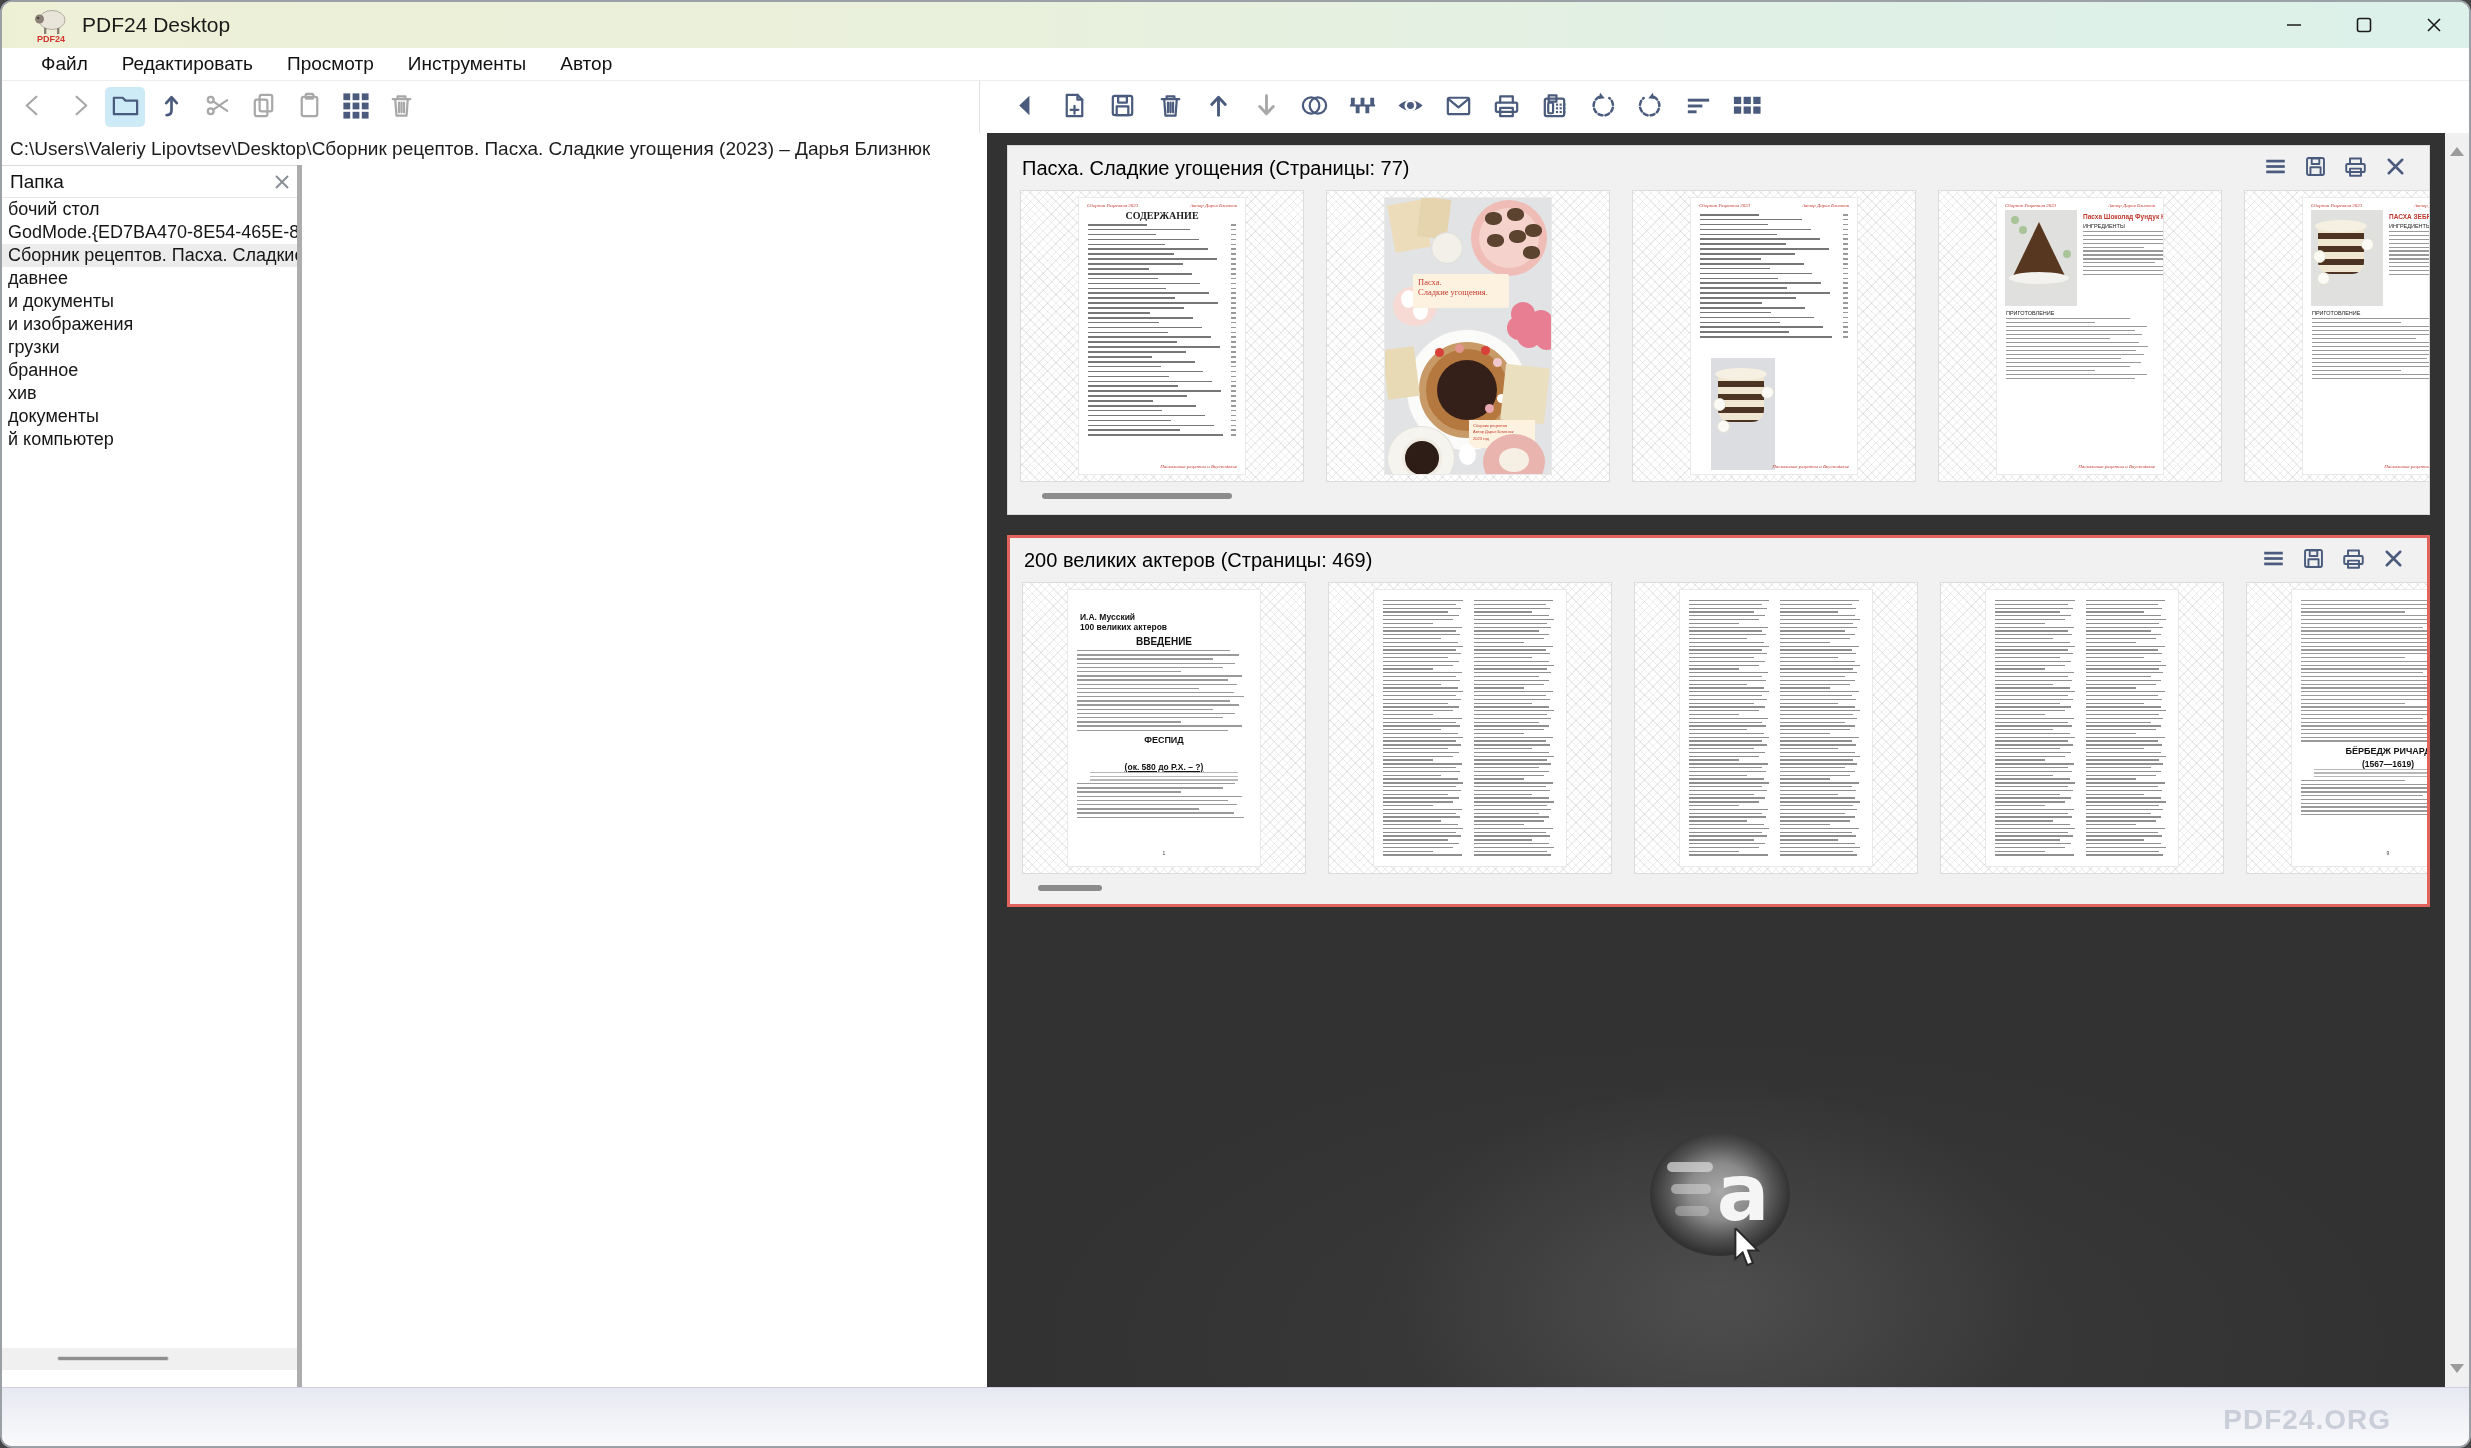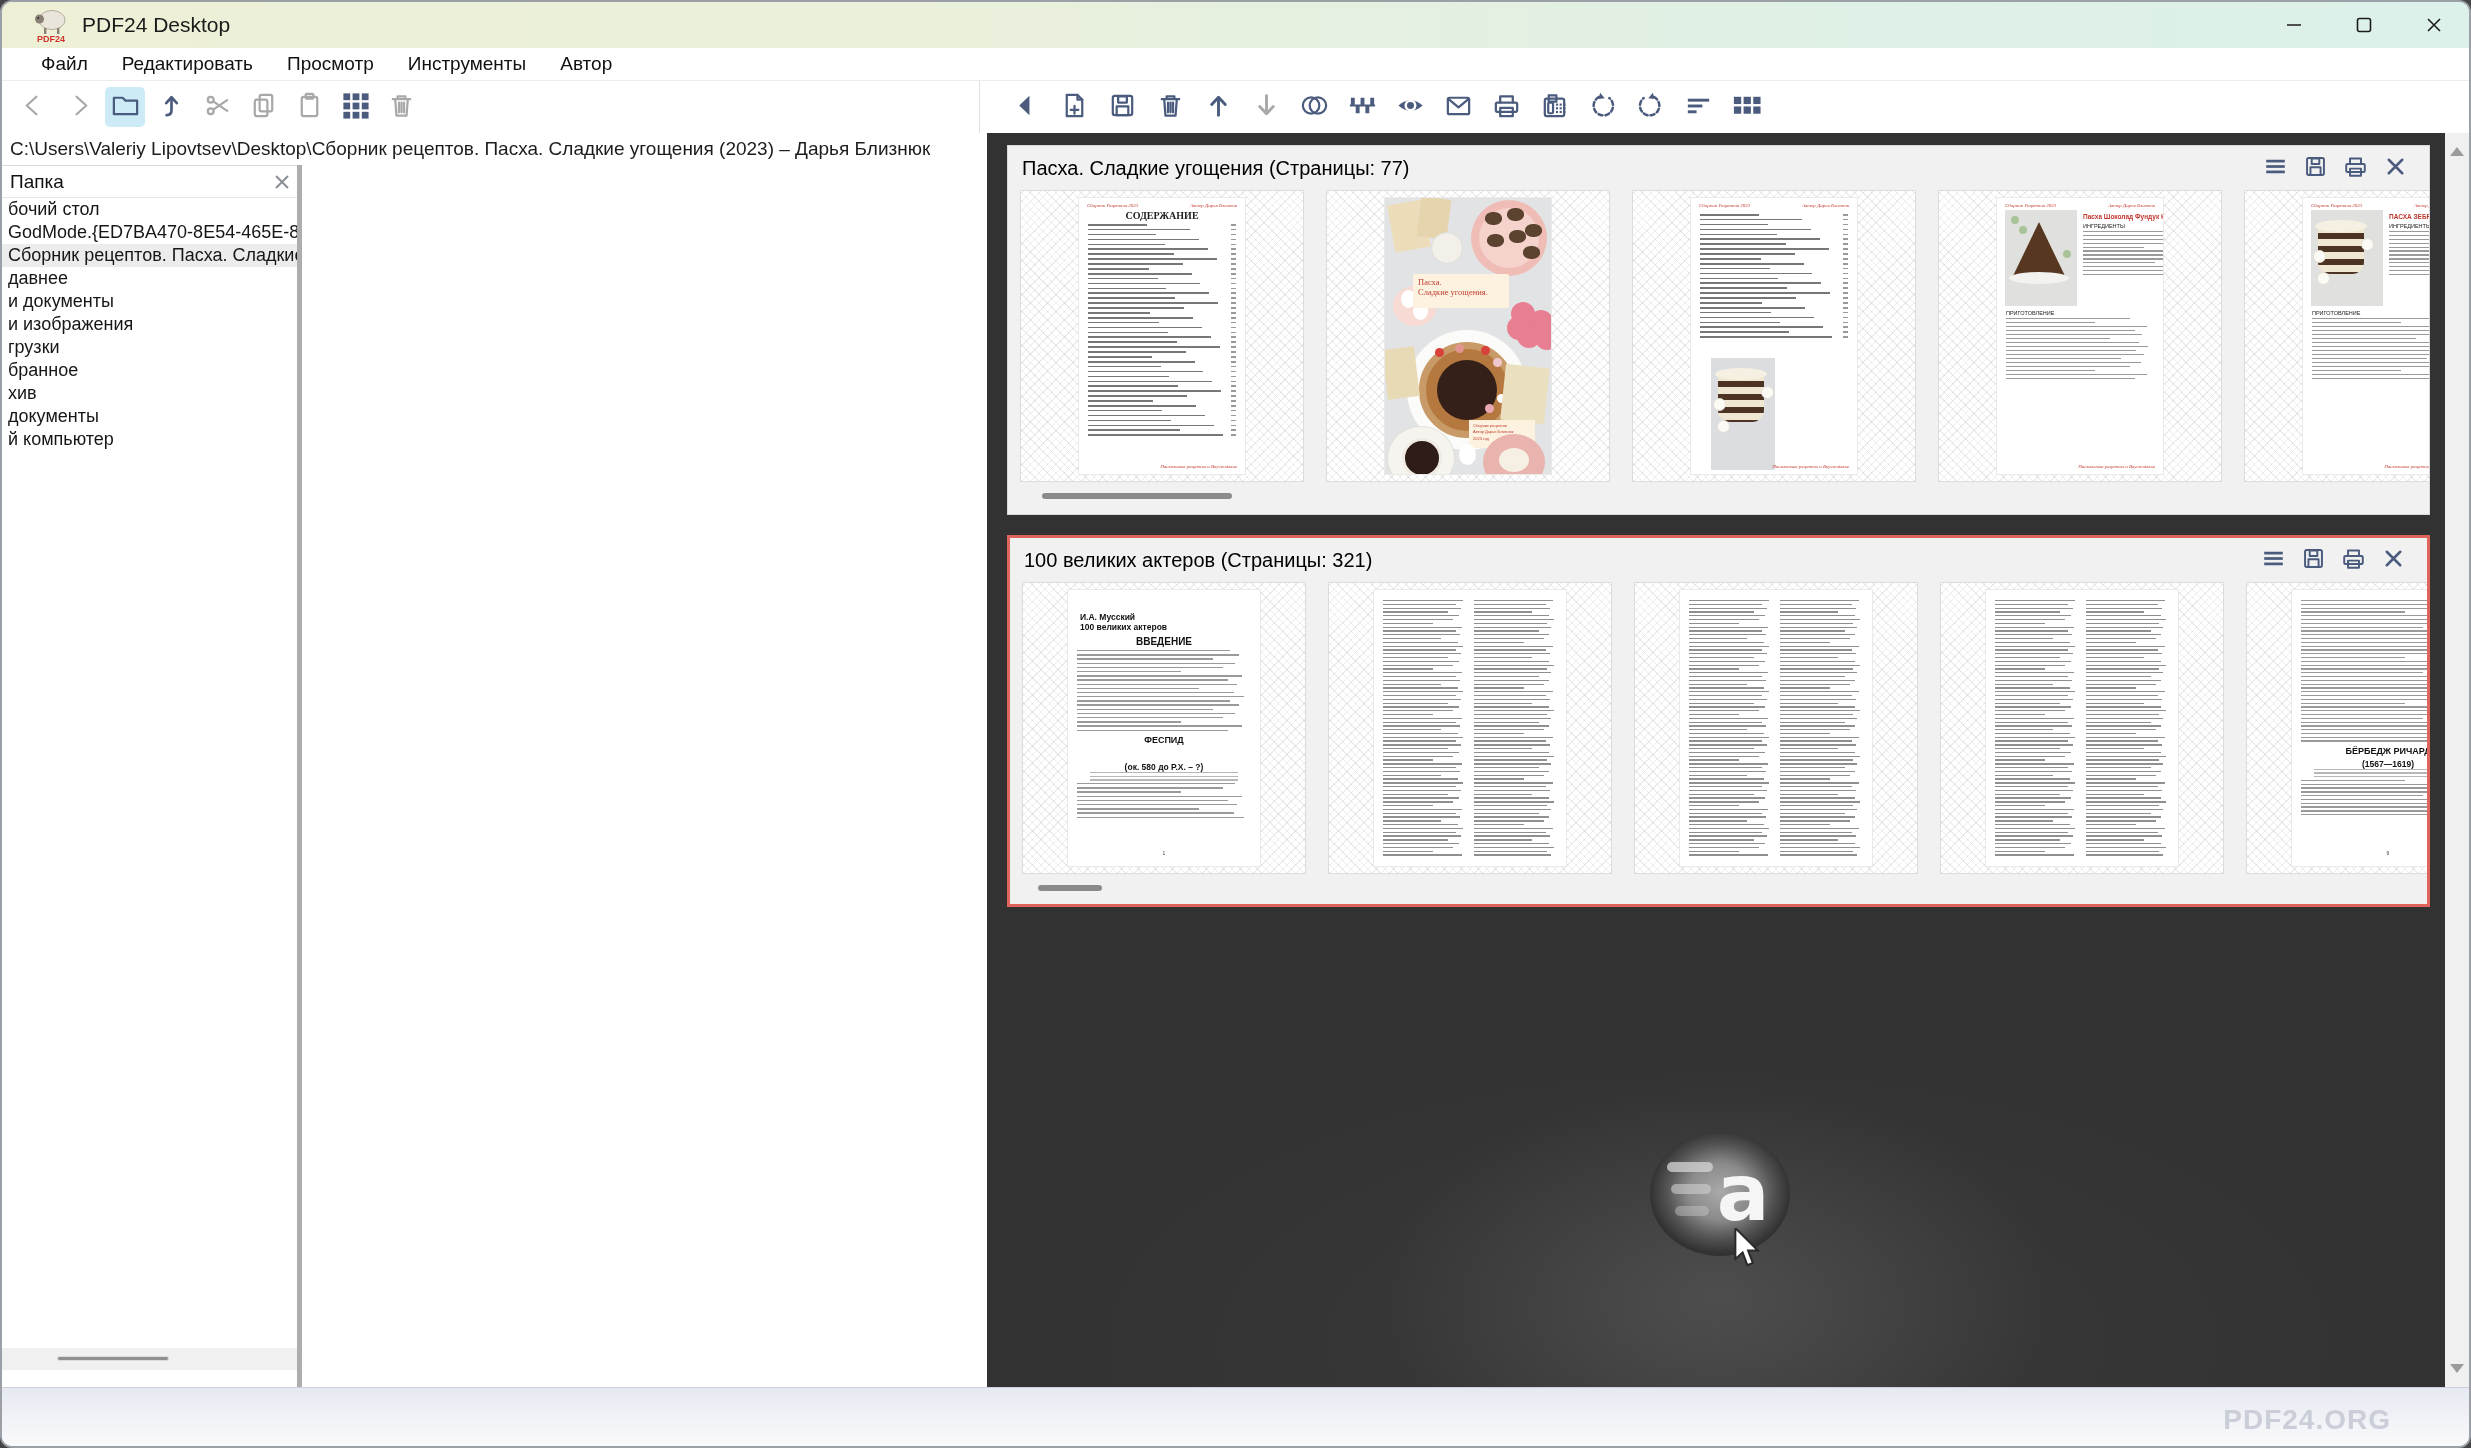--- a/index.html
+++ b/index.html
@@ -945,21 +945,21 @@
               </div>
               <div class="pfoot">Пасхальные рецепты и Вкусноделье</div>
             </div></div></div>
       <div class="gscroll">
           <div class="thumb-bar"></div>
         </div>
     </div>
 
     <div class="gcard" id="gcard1">
       <div class="ghead">
-        <span class="gtitle">100 великих актеров (Страницы: 321)</span>
+        <span class="gtitle">200 великих актеров (Страницы: 469)</span>
         <span class="gicons">
             <span class="gico">
               <span><svg viewBox="0 0 32 32">
                   <g fill="currentColor">
                     <rect x="5" y="8" width="22" height="3.2"></rect>
                     <rect x="5" y="14.4" width="22" height="3.2"></rect>
                     <rect x="5" y="20.8" width="22" height="3.2"></rect>
                   </g>
                 </svg></span>
             </span>
@@ -1005,21 +1005,21 @@
                 <div class="ln" style="width: 88%; height: 1.4px; margin-bottom: 2.8px;"></div>
                 <div class="ln" style="width: 93%; height: 1.4px; margin-bottom: 2.8px;"></div>
                 <div class="ln" style="width: 78%; height: 1.4px; margin-bottom: 2.8px;"></div>
                 <div class="ln" style="width: 91%; height: 1.4px; margin-bottom: 2.8px;"></div>
                 <div class="ln" style="width: 84%; height: 1.4px; margin-bottom: 2.8px;"></div>
                 <div class="ln" style="width: 60%; height: 1.4px; margin-bottom: 2.8px;"></div>
                 <div class="ln" style="width: 95%; height: 1.4px; margin-bottom: 2.8px;"></div>
                 <div class="ln" style="width: 87%; height: 1.4px; margin-bottom: 2.8px;"></div>
               </div>
               <div class="ch1" style="font-size: 9px;">ФЕСПИД</div>
-              <div class="ch2" style="margin-top: 17px;">(ок. 580 до Р.Х. – ?)</div>
+              <div class="ch2" style="margin-top: 17px; text-decoration: underline;">(ок. 580 до Р.Х. – ?)</div>
               <div class="iti"></div>
               <div class="iti"></div>
               <div class="iti"></div>
               <div class="lines">
                 <div class="ln" style="width: 91%; height: 1.4px; margin-bottom: 2.8px;"></div>
                 <div class="ln" style="width: 84%; height: 1.4px; margin-bottom: 2.8px;"></div>
                 <div class="ln" style="width: 60%; height: 1.4px; margin-bottom: 2.8px;"></div>
                 <div class="ln" style="width: 95%; height: 1.4px; margin-bottom: 2.8px;"></div>
                 <div class="ln" style="width: 87%; height: 1.4px; margin-bottom: 2.8px;"></div>
                 <div class="ln" style="width: 92%; height: 1.4px; margin-bottom: 2.8px;"></div>

